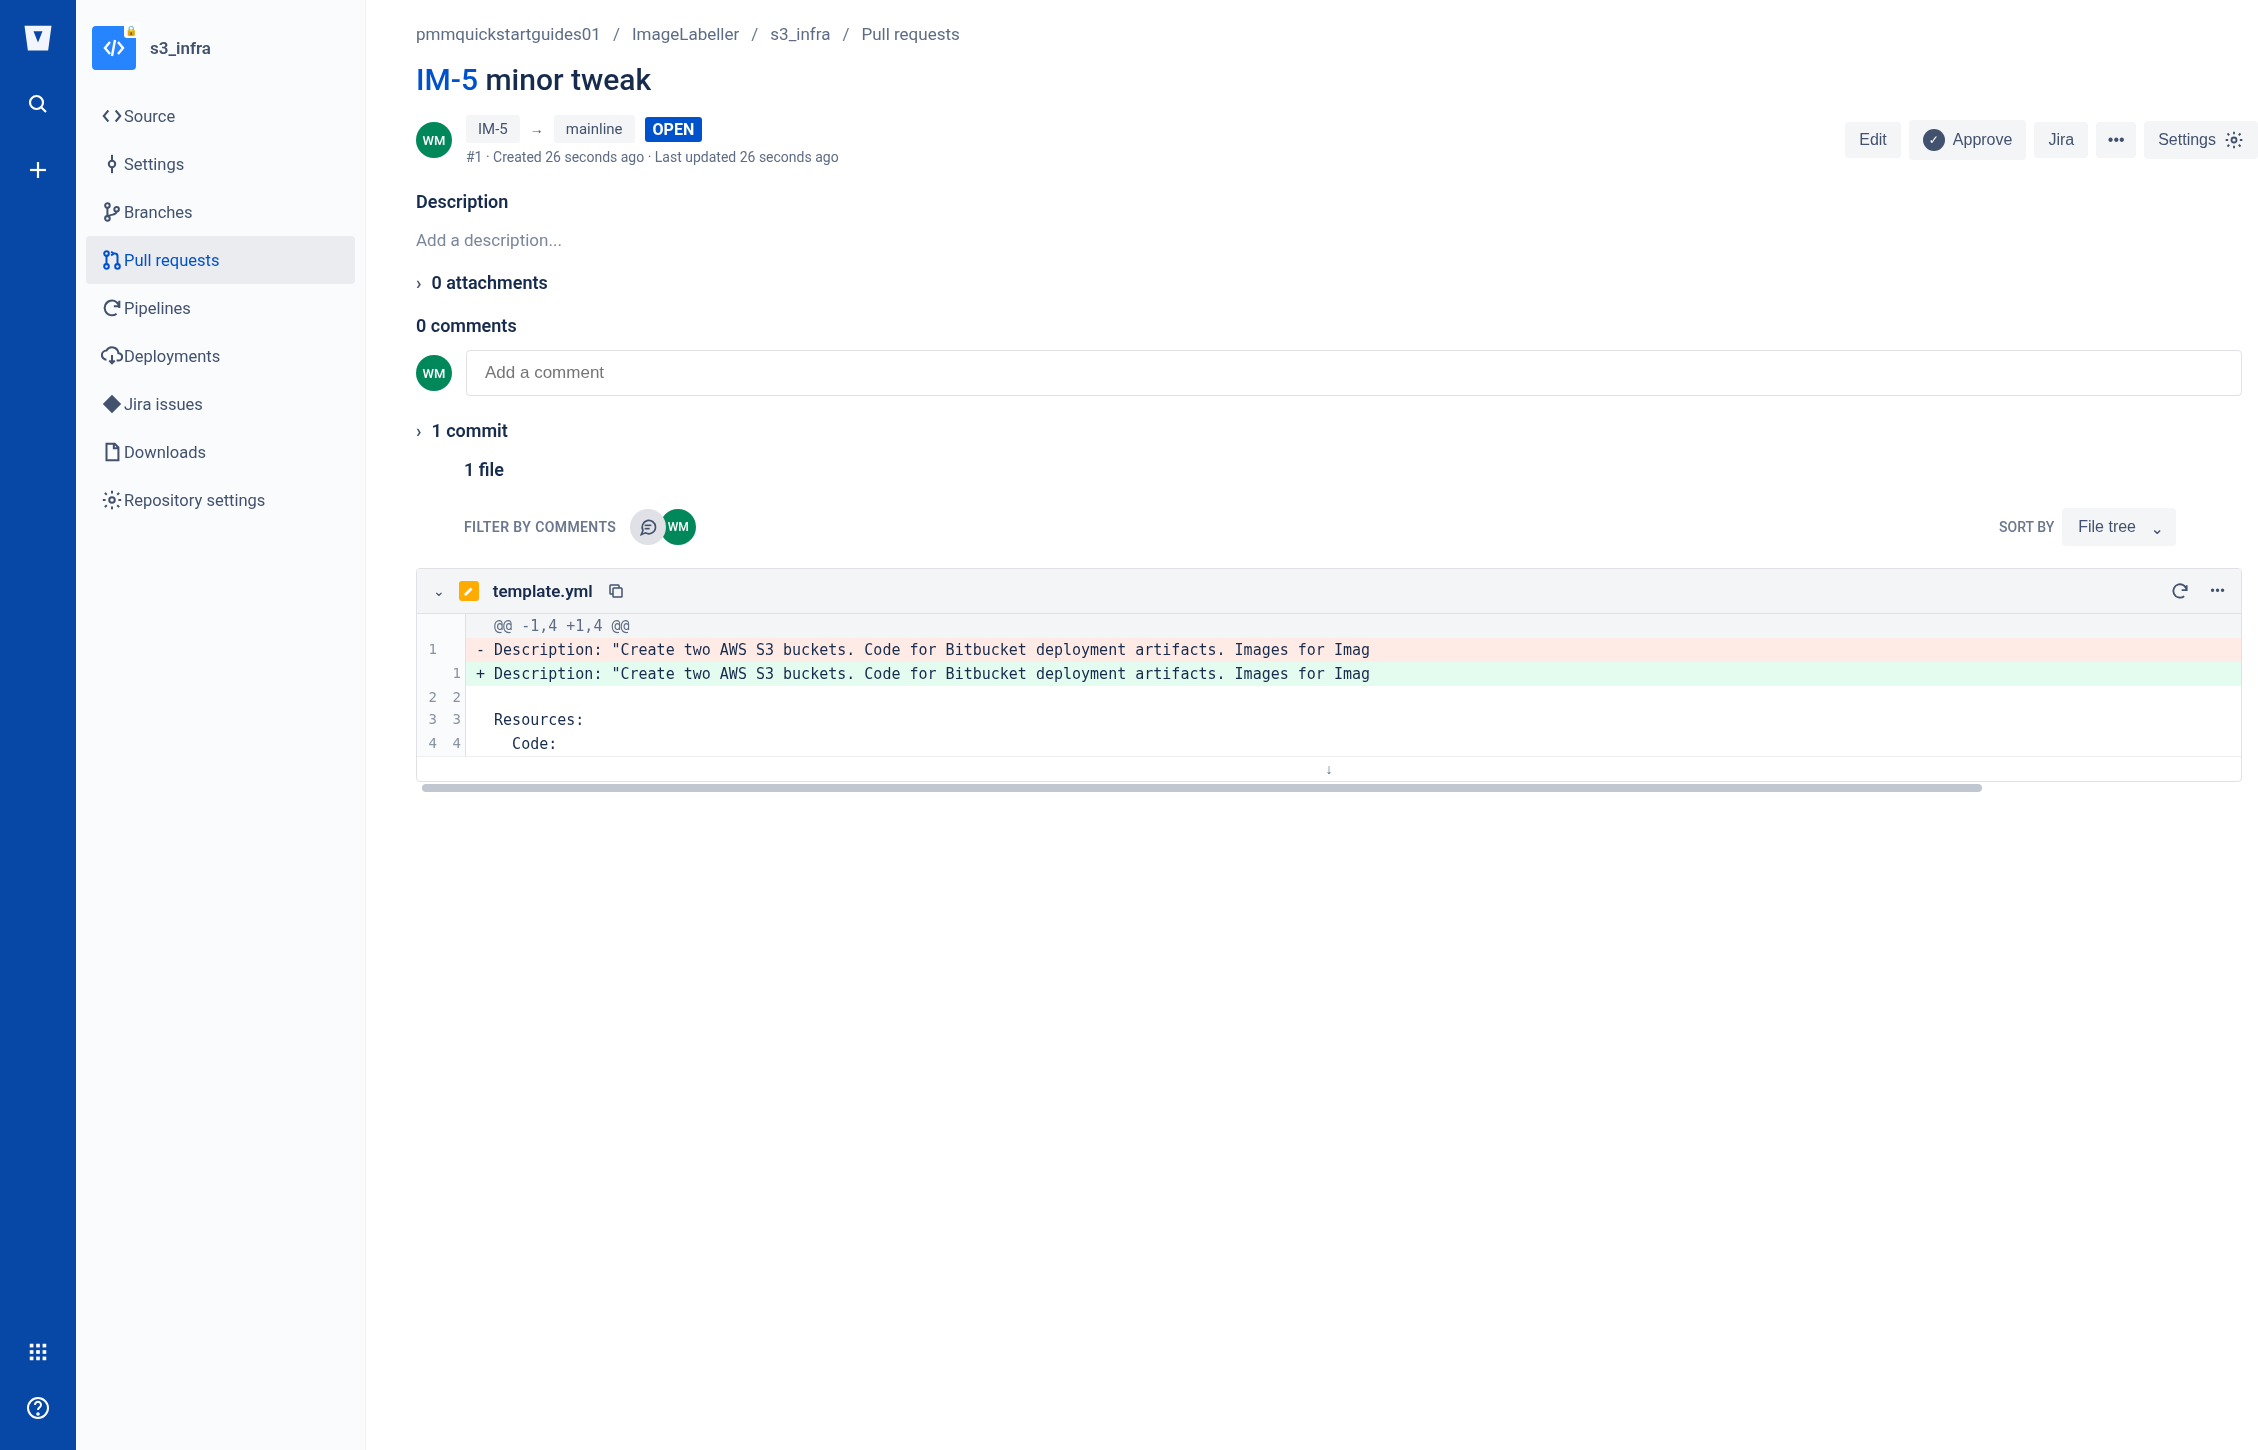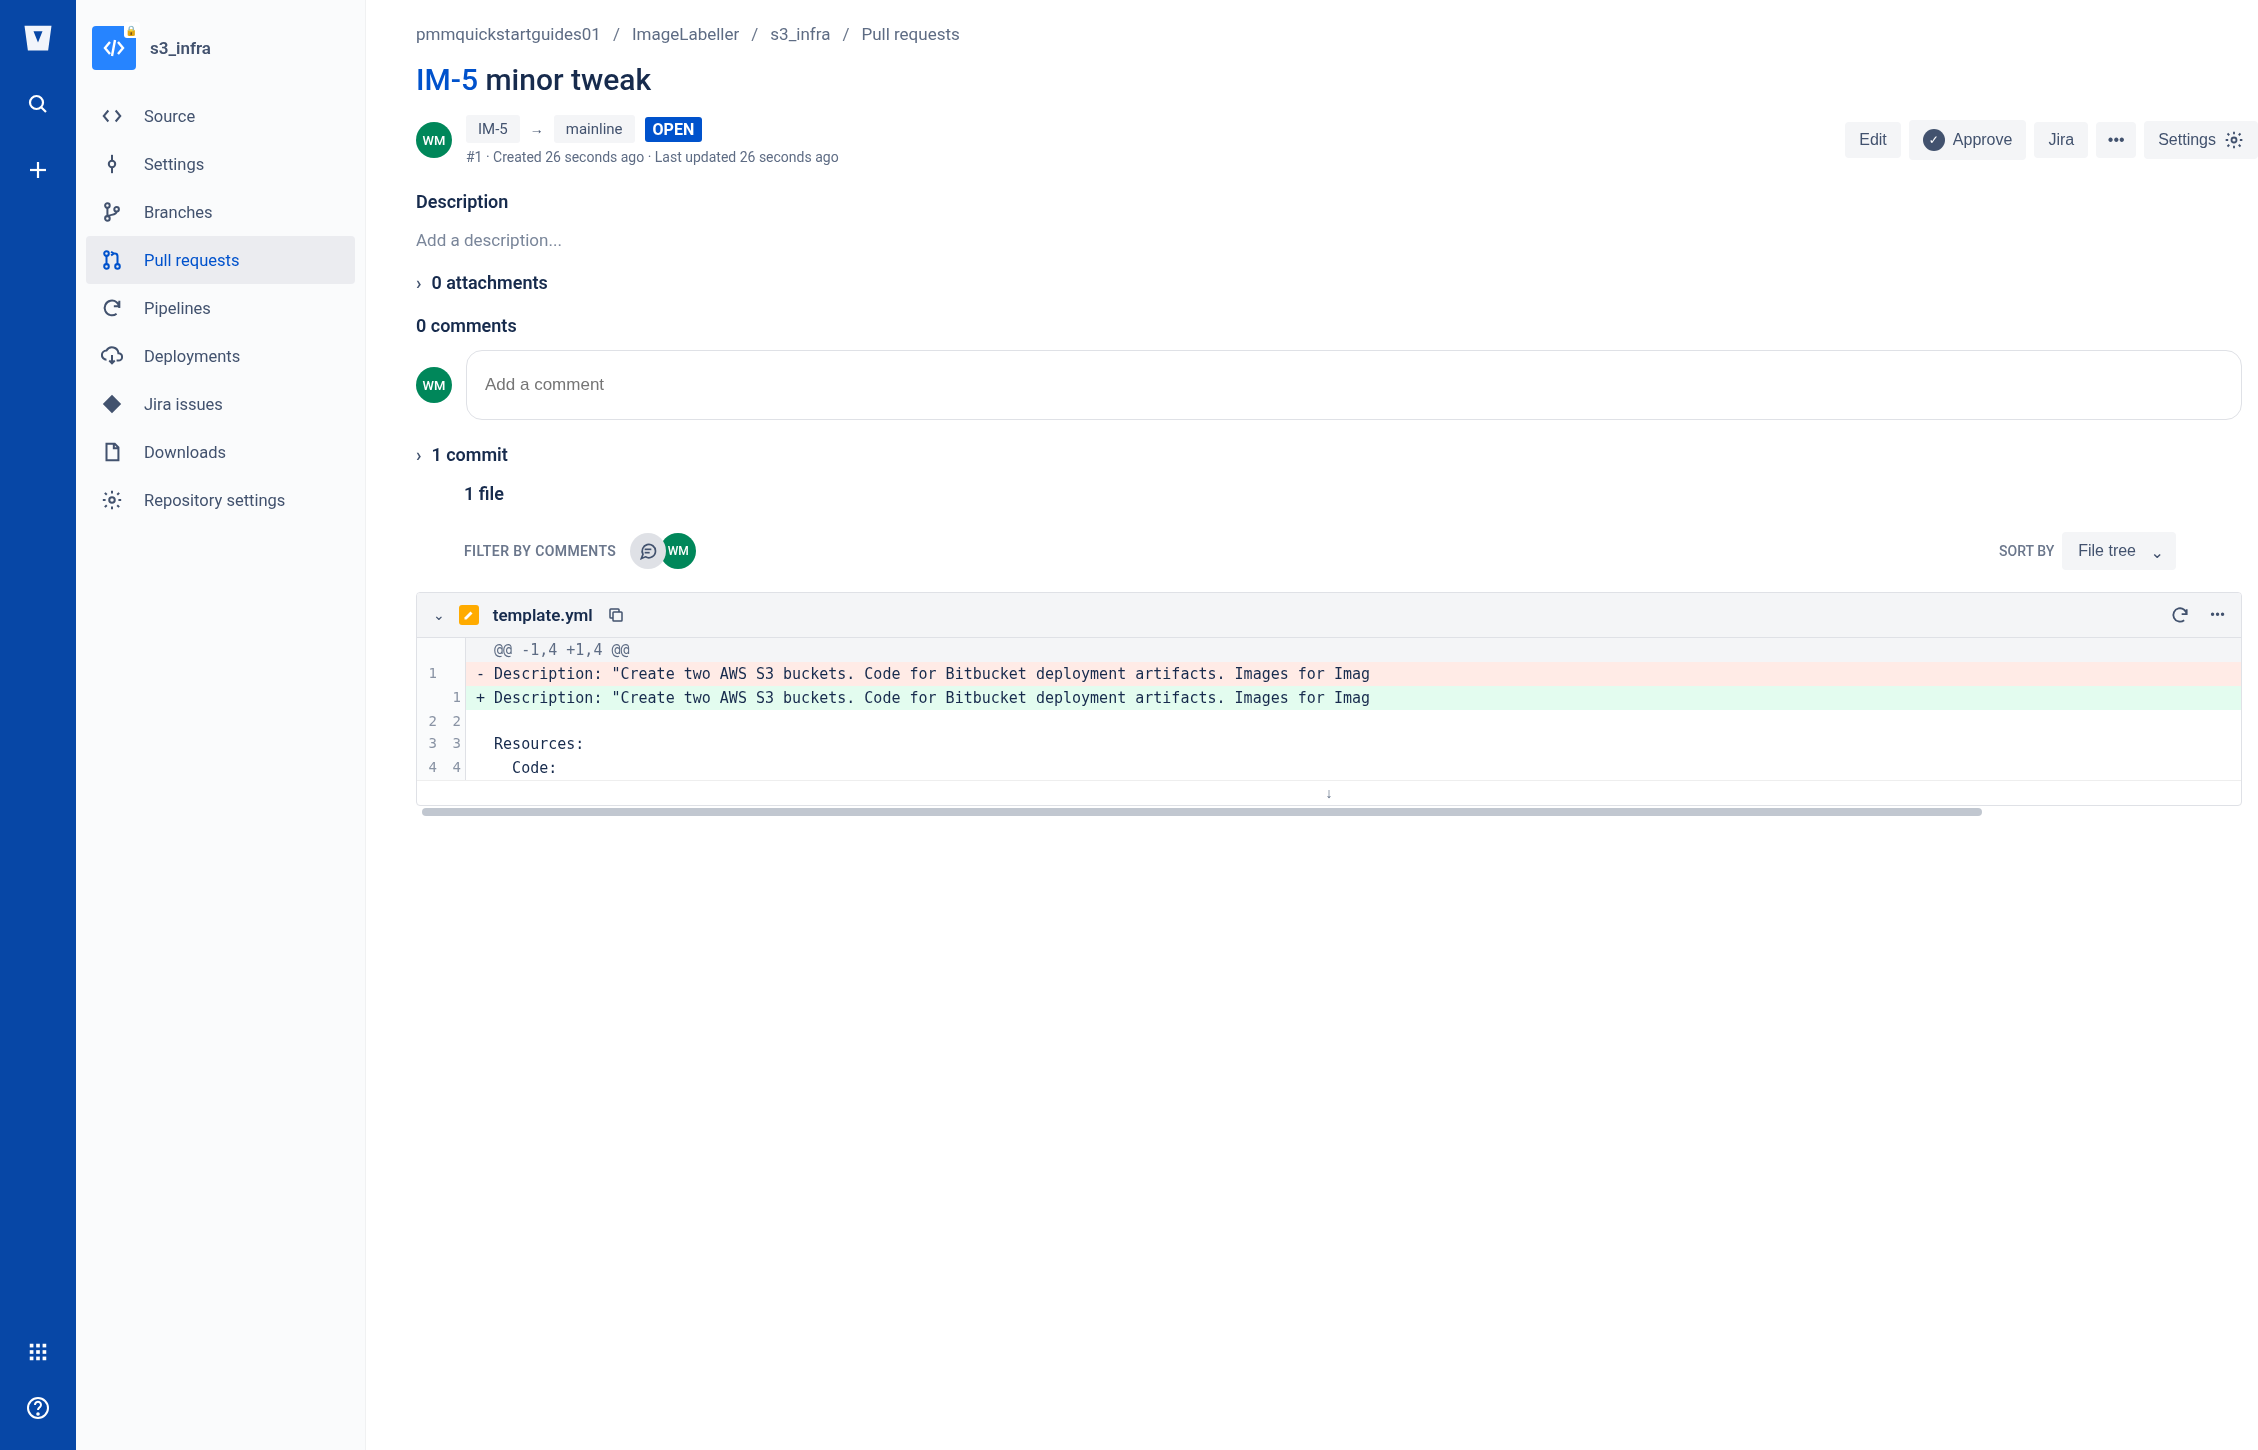--- a/index.html
+++ b/index.html
@@ -13,21 +13,21 @@
 .rail-logo { width: 36px; height: 36px; color: #fff; }
 .rail-btn { width: 36px; height: 36px; display: flex; align-items: center; justify-content: center; color: #fff; cursor: pointer; border-radius: 50%; }
 
 
 .sidebar { width: 290px; background: #FAFBFC; border-right: 1px solid rgba(0,0,0,0.04); padding: 20px 10px; flex-shrink: 0; }
 .repo-header { display: flex; align-items: center; gap: 14px; padding: 6px 6px 18px 6px; }
 .repo-icon { width: 44px; height: 44px; background: #2684FF; border-radius: 4px; display: flex; align-items: center; justify-content: center; color: #fff; position: relative; }
 .repo-lock { position: absolute; top: -4px; right: -4px; width: 16px; height: 16px; background: #fff; border-radius: 3px; display:flex; align-items:center; justify-content:center; font-size:10px; color:#5E6C84; }
 .repo-name { font-weight: 600; font-size: 17px; color: #42526E; }
 .nav { display: flex; flex-direction: column; margin-top: 4px; }
-.nav-item { display: flex; align-items: center; gap: 20px; padding: 12px 14px; border-radius: 4px; cursor: pointer; color: #42526E; font-size: 16.5px; }
+.nav-item { display: flex; align-items: center; padding: 12px 14px; border-radius: 4px; cursor: pointer; color: #42526E; font-size: 16.5px; }
 .nav-item.active { background: #EBECF0; color: #0052CC; }
 .nav-item .icon { width: 24px; height: 24px; display: flex; align-items: center; justify-content: center; color: #42526E; }
 .nav-item.active .icon { color: #0052CC; }
 
 
 .main { flex: 1; overflow-y: auto; padding: 24px 0 24px 50px; min-width: 0; }
 .breadcrumb { display: flex; align-items: center; gap: 12px; color: #5E6C84; font-size: 17px; margin-bottom: 18px; }
 .breadcrumb a { color: #5E6C84; text-decoration: none; }
 .breadcrumb .sep { color: #6B778C; }
 .title { font-size: 30px; font-weight: 500; margin-bottom: 18px; }
@@ -42,21 +42,21 @@
 .meta-line { font-size: 14px; color: #5E6C84; }
 .actions { display: flex; align-items: center; gap: 8px; }
 .btn { background: #F4F5F7; border: none; padding: 9px 14px; border-radius: 4px; font-size: 16px; color: #42526E; cursor: pointer; display: flex; align-items: center; gap: 8px; }
 .btn .check-circle { width: 22px; height: 22px; border-radius: 50%; background: #42526E; color: #fff; display:flex; align-items:center; justify-content:center; font-size:12px;}
 .btn-icon { width: 40px; padding: 9px 0; justify-content: center; }
 .section-heading { font-size: 18px; font-weight: 600; color: #172B4D; margin-bottom: 14px; margin-top: 10px; }
 .desc-placeholder { color: #7A869A; font-size: 17px; margin-bottom: 12px; padding: 4px 0; cursor: text; }
 .collapsible { display: flex; align-items: center; gap: 10px; font-size: 18px; font-weight: 600; color: #172B4D; margin: 18px 0; cursor: pointer; }
 .collapsible .chev { color: #42526E; }
 .comment-box { display: flex; align-items: center; gap: 14px; margin: 14px 0 24px 0; padding-right: 16px;}
-.comment-input { flex: 1; border: 1px solid #DFE1E6; border-radius: 16px; padding: 24px 18px; font-size: 17px; color: #0f766e; background: #fff; }
+.comment-input { flex: 1; border: 1px solid #DFE1E6; border-radius: 4px; padding: 12px 18px; font-size: 17px; color: #0f766e; background: #fff; }
 .file-section { padding-left: 48px; }
 .file-count { font-size: 18px; font-weight: 600; margin: 16px 0 28px 0; }
 .filter-row { display: flex; align-items: center; justify-content: space-between; margin-bottom: 22px; padding-right: 82px;}
 .filter-left { display: flex; align-items: center; gap: 14px; }
 .filter-label { font-size: 14px; font-weight: 600; color: #6B778C; letter-spacing: 0.4px; }
 .filter-avatars { display: flex; }
 .filter-avatars .pill { width: 36px; height: 36px; border-radius: 50%; display:flex; align-items:center; justify-content:center;}
 .filter-avatars .pill.gray { background: #DFE1E6; color:#42526E; margin-right: -6px; z-index:1;}
 .filter-avatars .pill.green { background: #00875A; color:#fff; font-size:12px; font-weight:500;}
 .sort-select { background: #F4F5F7; border: none; padding: 10px 40px 10px 16px; border-radius: 4px; font-size: 16px; color: #42526E; cursor: pointer; position: relative; }

